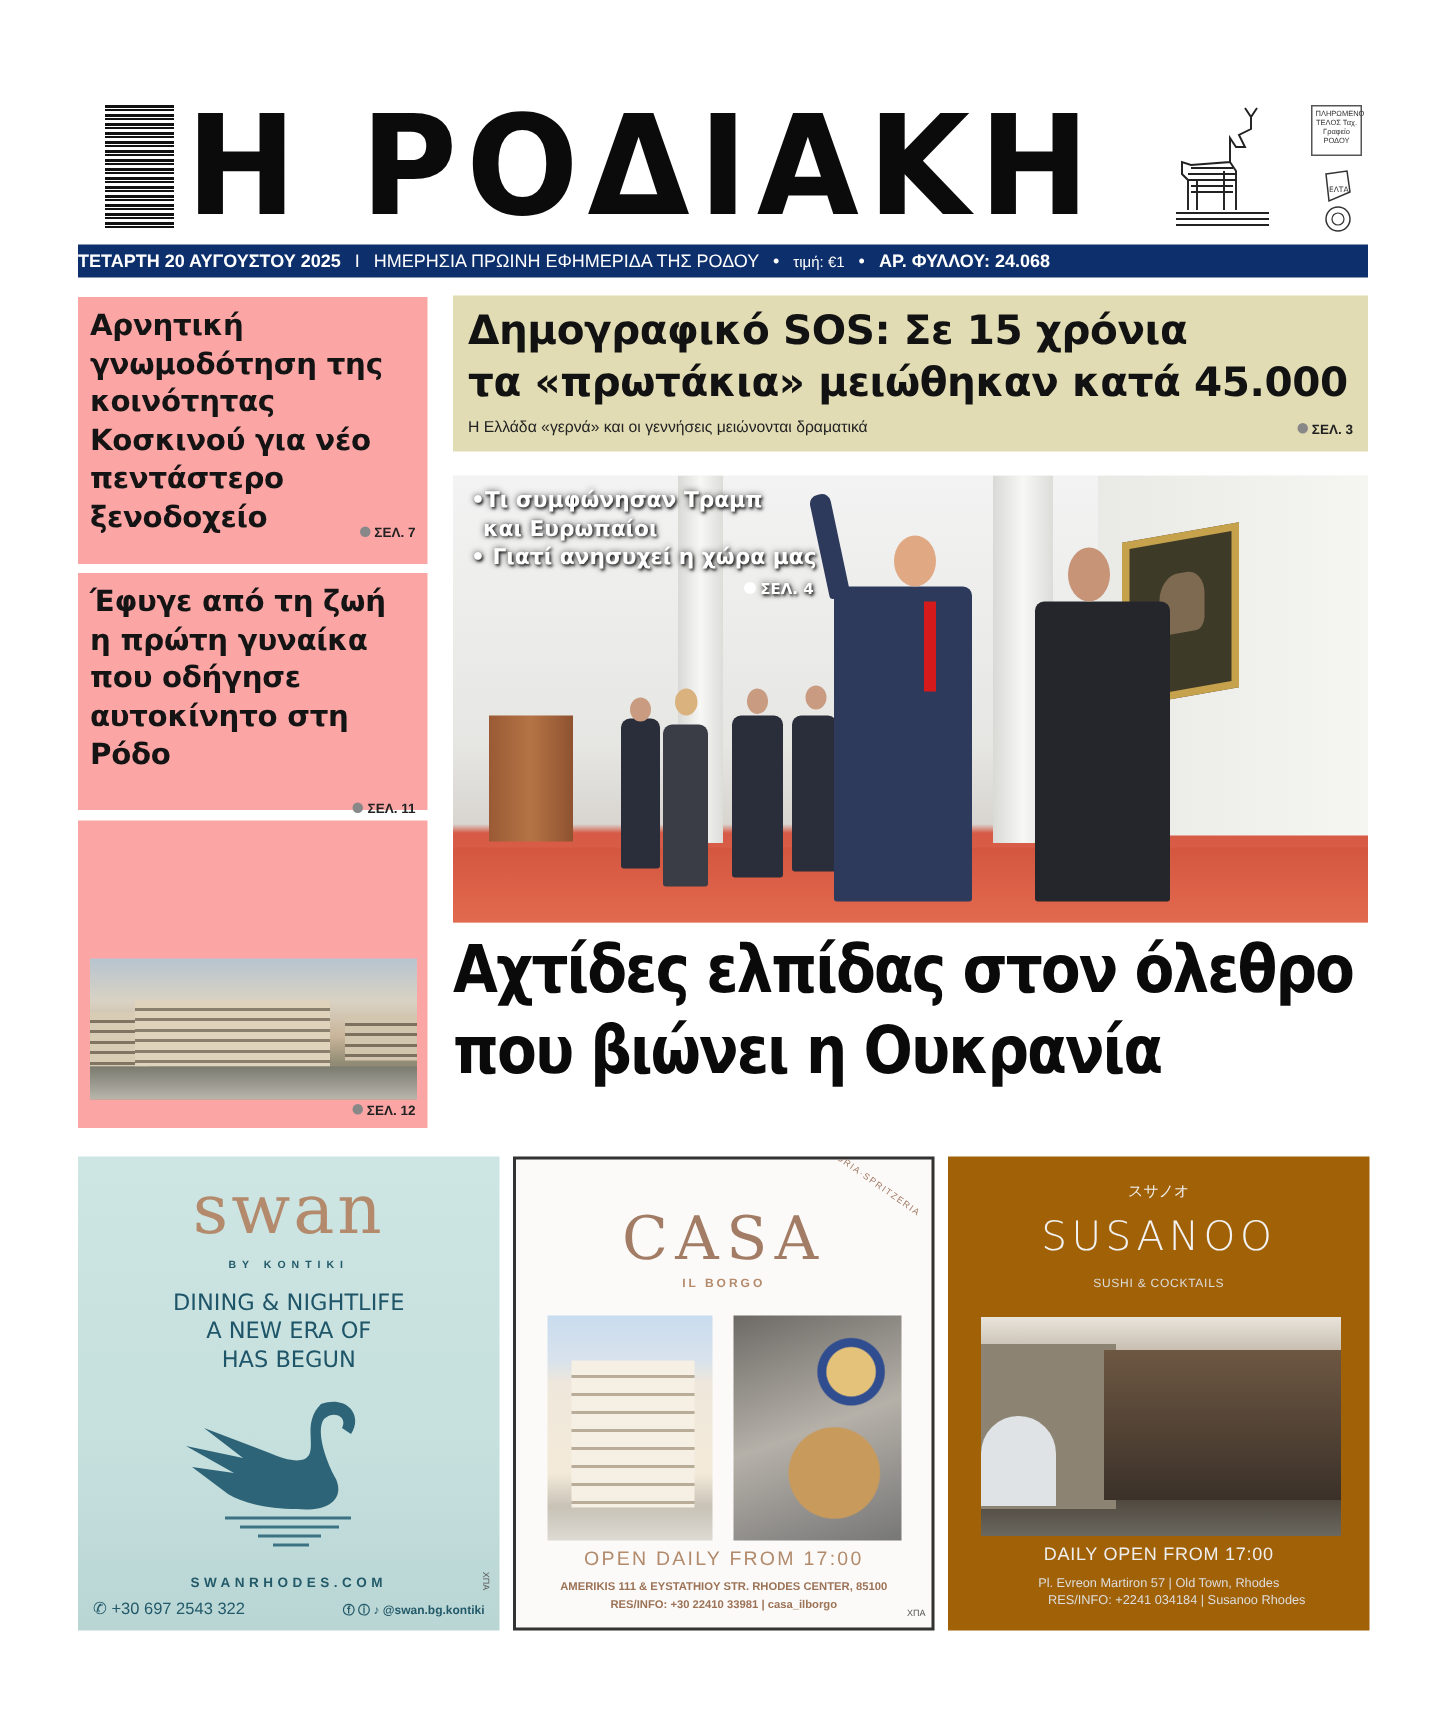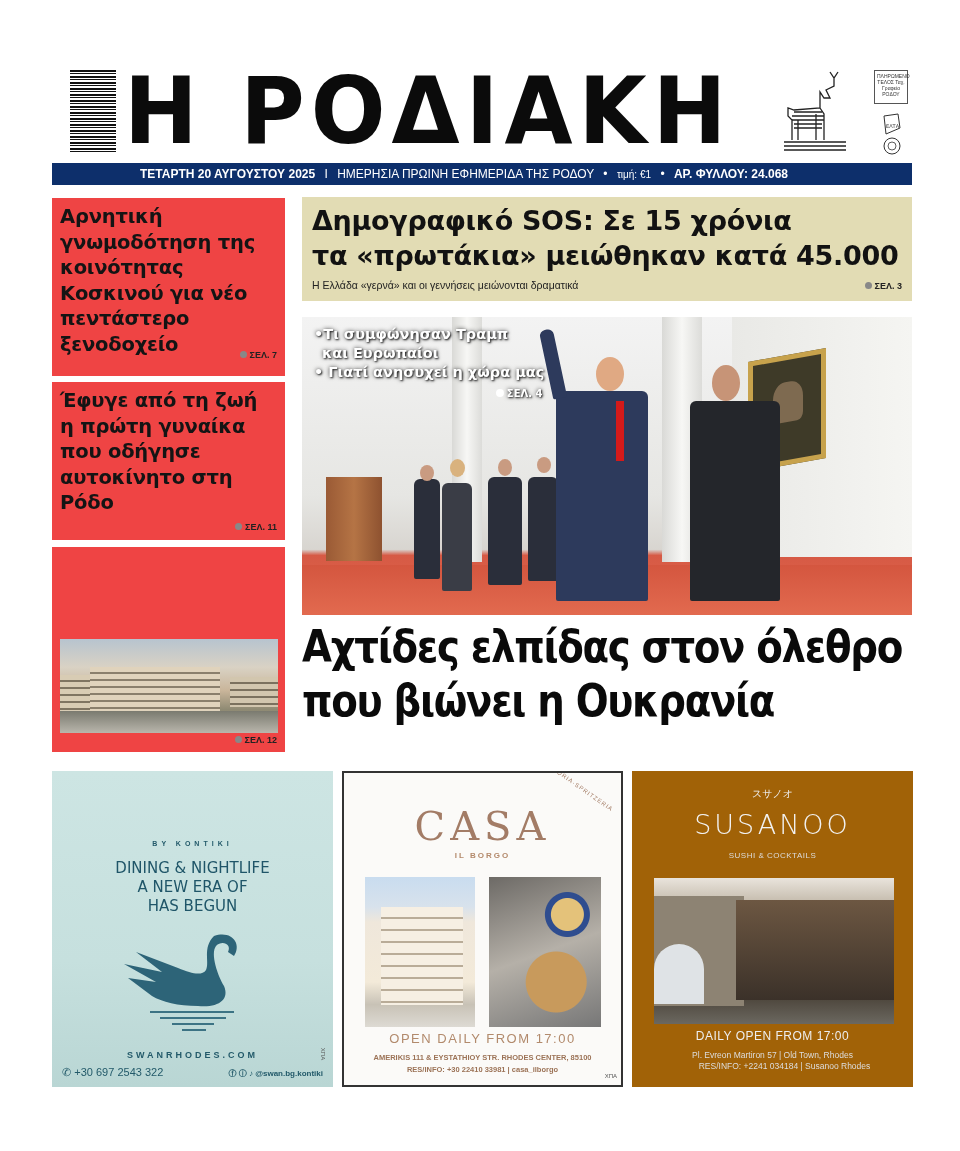--- a/index.html
+++ b/index.html
@@ -12,27 +12,27 @@
     background: repeating-linear-gradient(180deg, #111 0 2px, #fff 2px 3px, #111 3px 4px, #fff 4px 6px); }
   .logo-title { position: absolute; left: 72px; top: 0; width: 700px; height: 98px;
     font-family: "DejaVu Sans", sans-serif; font-weight: 900; font-size: 88px; line-height: 98px;
     letter-spacing: 6px; color: #0b0b0b; transform: scaleY(1.05); white-space: nowrap; }
   .deer { position: absolute; left: 728px; top: 6px; width: 72px; height: 86px; }
   .stamp { position: absolute; left: 822px; top: 8px; width: 34px; height: 34px; border: 1px solid #555;
     font-size: 5px; line-height: 6px; text-align: center; color: #333; padding: 2px; }
   .elta { position: absolute; left: 828px; top: 50px; width: 24px; height: 44px; }
 
   .dateline { position: absolute; left: 52px; top: 163px; width: 860px; height: 22px; background: #0d2f6b;
-    color: #fff; font-size: 12px; line-height: 22px; white-space: nowrap; padding-left: 88px; }
+    color: #fff; font-size: 12px; line-height: 22px; white-space: nowrap; }
   .dateline b { font-weight: 700; }
   .dateline .sep { margin: 0 6px; }
   .dateline .small { font-size: 10px; }
 
   
-  .lbox { position: absolute; left: 52px; width: 233px; background: #ef4444; padding: 6px 8px; }
+  .lbox { position: absolute; left: 52px; width: 233px; background: #fca5a5; padding: 6px 8px; }
   .lbox h2 { font-family: "DejaVu Sans", sans-serif; font-weight: 700; font-size: 19.5px; line-height: 25.5px; color: #141414; letter-spacing: -0.2px; }
   .pageref { position: absolute; right: 8px; font-size: 9px; font-weight: 700; color: #222; }
   .pageref .dot { display: inline-block; width: 7px; height: 7px; border-radius: 50%; background: #888; margin-right: 3px; vertical-align: -0px; }
   .hotel-img { position: absolute; left: 8px; top: 92px; width: 218px; height: 94px;
     background: linear-gradient(180deg, #b7c4cf 0%, #d9d2c4 30%, #c9b59a 55%, #8f8a73 75%, #a19b8c 100%); overflow: hidden; }
   .hotel-bld { position: absolute; left: 30px; top: 28px; width: 130px; height: 44px; background: repeating-linear-gradient(180deg, #e0d3bc 0 5px, #8a7f6c 5px 7px); }
   .hotel-bld2 { position: absolute; left: 0; top: 36px; width: 40px; height: 36px; background: repeating-linear-gradient(180deg, #d8ccb4 0 5px, #7f7562 5px 7px); }
   .hotel-bld3 { position: absolute; left: 170px; top: 38px; width: 48px; height: 30px; background: repeating-linear-gradient(180deg, #d2c6ae 0 5px, #7b715e 5px 7px); }
   .hotel-road { position: absolute; left: 0; top: 72px; width: 218px; height: 22px; background: linear-gradient(180deg, #7a7a6f, #b9b6ac); }
 
@@ -131,21 +131,21 @@
 
 <div class="lbox" style="top:198px;height:178px;">
   <h2>Αρνητική γνωμοδότηση της κοινότητας Κοσκινού για νέο πεντάστερο ξενοδοχείο</h2>
   <div class="pageref" style="top:152px;">
     <span class="dot"></span><span>ΣΕΛ. 7</span>
   </div>
 </div>
 
 <div class="lbox" style="top:382px;height:158px;">
   <h2>Έφυγε από τη ζωή η πρώτη γυναίκα που οδήγησε αυτοκίνητο στη Ρόδο</h2>
-  <div class="pageref" style="top:140px;padding-left:36px;">
+  <div class="pageref" style="top:152px;padding-left:36px;">
     <span class="dot"></span><span>ΣΕΛ. 11</span>
   </div>
 </div>
 
 <div class="lbox" style="top:547px;height:205px;">
   <div class="hotel-img">
     <div class="hotel-bld2"></div>
     <div class="hotel-bld"></div>
     <div class="hotel-bld3"></div>
     <div class="hotel-road"></div>
@@ -196,20 +196,21 @@
     <span class="ref"><span class="dot"></span><span>ΣΕΛ. 4</span></span>
   </div>
 </div>
 
 <div class="main-headline">
   <div>Αχτίδες ελπίδας στον όλεθρο</div>
   <div>που βιώνει η Ουκρανία</div>
 </div>
 
 <div class="ad ad-swan">
+  <div class="swan-logo">swan</div>
   <div class="swan-by">BY KONTIKI</div>
   <div class="swan-tag">
     <div>DINING &amp; NIGHTLIFE</div>
     <div>A NEW ERA OF</div>
     <div>HAS BEGUN</div>
   </div>
   <svg class="swan-bird" viewBox="0 0 140 110">
     <path d="M92 10 C110 4 120 18 112 30 L106 26 C110 18 100 14 94 20 C88 28 96 50 102 60 C108 74 96 82 76 80 C56 80 40 76 30 70 L6 52 L34 56 L2 38 L40 46 L14 26 L56 42 C70 48 80 50 84 44 C88 36 80 22 92 10 Z" fill="#2d6478"></path>
     <path d="M28 86 L112 86 M38 92 L104 92 M50 98 L92 98 M60 104 L84 104" stroke="#3c7384" stroke-width="2"></path>
   </svg>

